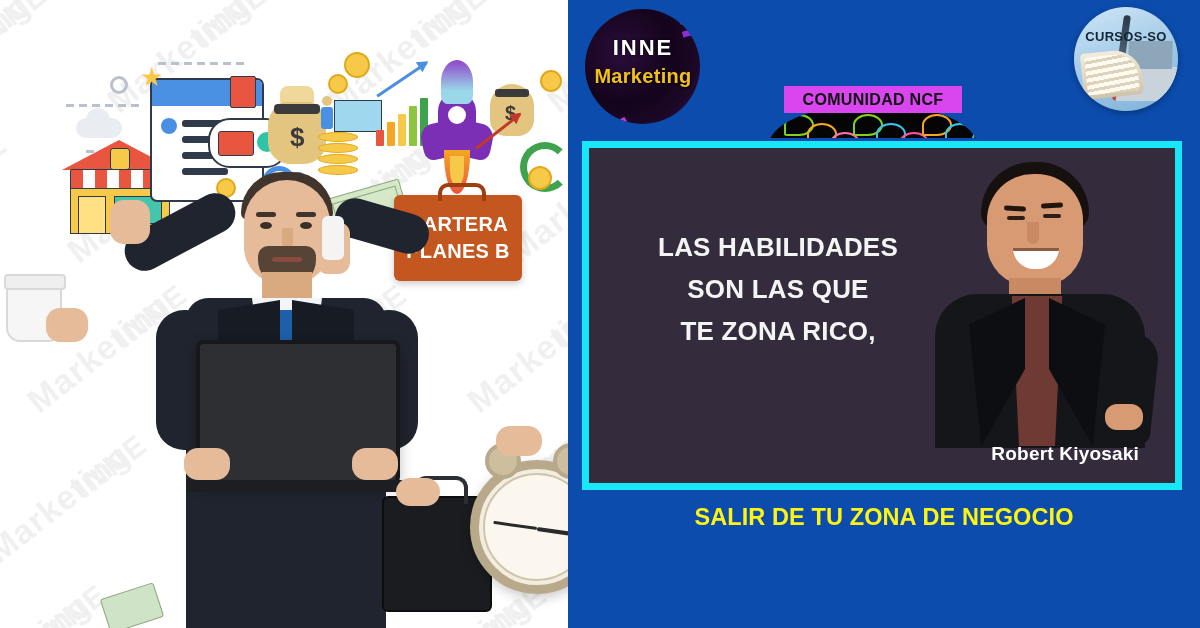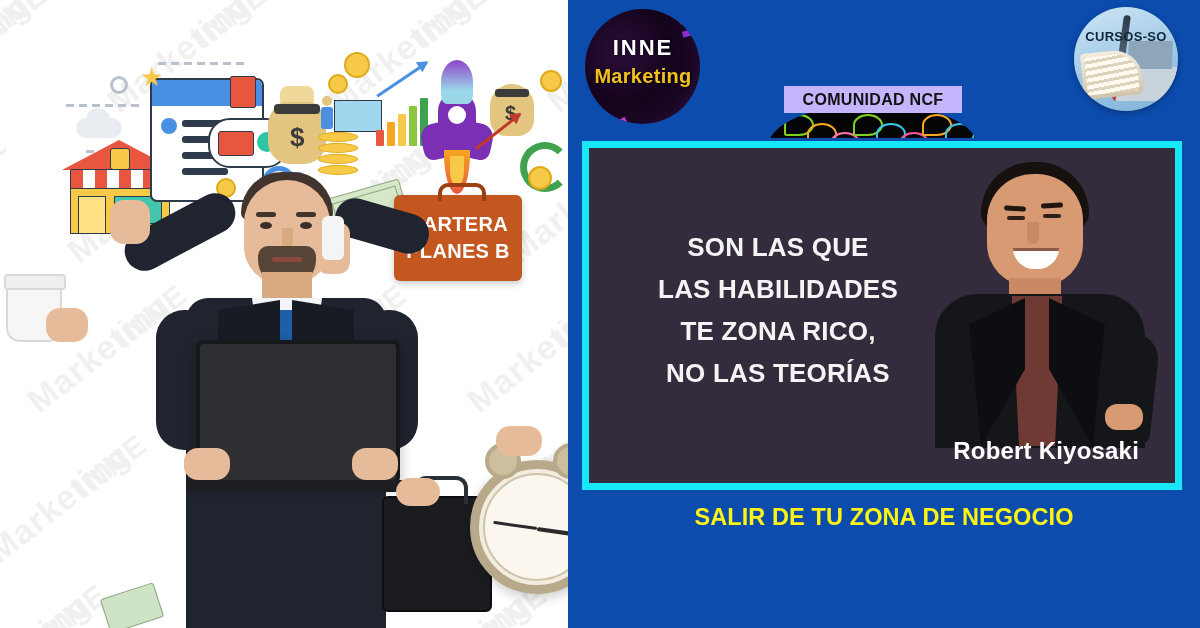--- a/index.html
+++ b/index.html
@@ -150,21 +150,21 @@
     box-shadow:0 2px 6px rgba(0,0,0,.3);}
   .logo-cursos .label{position:absolute;left:0;top:22px;width:100%;text-align:center;color:#132436;font-weight:800;font-size:13px;letter-spacing:.3px;z-index:4;}
   .book{position:absolute;left:8px;top:44px;width:60px;height:46px;background:linear-gradient(180deg,#f3ecdd,#cfc3ab);
     border-radius:4px 28px 6px 4px;transform:rotate(-6deg);}
   .book:before{content:"";position:absolute;left:4px;top:4px;width:52px;height:38px;
     background:repeating-linear-gradient(175deg,#fffaf0 0 4px,#ddd3bd 4px 7px);border-radius:3px 22px 4px 3px;}
   .lap2{position:absolute;right:2px;bottom:10px;width:56px;height:34px;background:#c9d3dc;transform:skewX(-16deg);border-radius:2px;}
   .lap2:before{content:"";position:absolute;left:0;top:-26px;width:44px;height:28px;background:#8ea6ba;transform:skewX(14deg);}
   .pen{position:absolute;left:44px;top:8px;width:7px;height:86px;background:linear-gradient(180deg,#2b3a4a 0%,#5f7486 70%,#d0392b 100%);transform:rotate(8deg);border-radius:3px;}
 
-  .ncf-banner{position:absolute;left:216px;top:86px;width:178px;height:27px;background:#c4b5fd;
+  .ncf-banner{position:absolute;left:216px;top:86px;width:178px;height:27px;background:#d946ef;
     display:flex;align-items:center;justify-content:center;}
   .ncf-banner span{color:#111;font-weight:800;font-size:16px;letter-spacing:.3px;}
   .ncf-oval{position:absolute;left:200px;top:104px;width:210px;height:86px;border-radius:50%;background:#050505;overflow:hidden;}
   .ppl{position:absolute;bottom:8px;width:13px;}
   .ppl .hd{width:13px;height:13px;border-radius:50%;}
   .ppl .bd{width:17px;height:26px;margin-left:-2px;border-radius:5px 5px 2px 2px;}
   .bub{position:absolute;border-radius:50% 50% 50% 10%;border:2px solid;}
 
   .quote-frame{position:absolute;left:14px;top:141px;width:600px;height:349px;
       background:#342c3c;border:7px solid #18e7f7;box-sizing:border-box;box-shadow:0 0 0 3px #0b4cad;}
@@ -179,21 +179,21 @@
   .k-browR{position:absolute;left:132px;top:47px;width:22px;height:5px;background:#20160f;border-radius:3px;transform:rotate(-4deg);}
   .k-nose{position:absolute;left:118px;top:66px;width:12px;height:22px;background:#c98a63;border-radius:0 0 6px 6px;}
   .k-smile{position:absolute;left:104px;top:92px;width:46px;height:18px;background:#fff;border-radius:0 0 24px 24px;border-top:3px solid #8d5a43;}
   .k-neck{position:absolute;left:100px;top:122px;width:52px;height:26px;background:#c98a63;}
   .k-suit{position:absolute;left:26px;top:138px;width:210px;height:154px;background:#15161a;border-radius:42px 42px 0 0;}
   .k-shirt{position:absolute;left:98px;top:140px;width:60px;height:150px;background:#6e3a33;clip-path:polygon(8% 0,92% 0,80% 100%,20% 100%);}
   .k-lapL{position:absolute;left:60px;top:142px;width:56px;height:148px;background:#0d0e11;clip-path:polygon(100% 0,100% 48%,22% 100%,0 18%);}
   .k-lapR{position:absolute;left:140px;top:142px;width:56px;height:148px;background:#0d0e11;clip-path:polygon(0 0,100% 18%,78% 100%,0 48%);}
   .k-armR{position:absolute;right:-2px;top:176px;width:64px;height:110px;background:#15161a;border-radius:26px 26px 10px 26px;transform:rotate(6deg);}
   .k-hand{position:absolute;right:10px;top:248px;width:38px;height:26px;background:#d79a73;border-radius:12px;}
-  .kiyo-name{position:absolute;right:36px;bottom:18px;color:#ffffff;font-weight:800;font-size:24px;letter-spacing:.2px;}
+  .kiyo-name{position:absolute;right:36px;bottom:18px;color:#ffffff;font-weight:800;font-size:19px;letter-spacing:.2px;}
 
   .bottom-msg{position:absolute;left:0;top:498px;width:632px;text-align:center;}
   .bottom-msg .bl{color:#fdf414;font-weight:700;font-size:23.5px;line-height:1.62;letter-spacing:.1px;}
 </style>
 </head>
 <body>
 
 <div class="canvas">
 
   <div class="left-panel">
@@ -445,24 +445,23 @@
         <div class="bub" style="left: 131px; top: 28px; width: 26px; height: 18px; border-color: rgb(255, 83, 160);"></div>
         <div class="bub" style="left: 154px; top: 10px; width: 26px; height: 18px; border-color: rgb(245, 166, 35);"></div>
         <div class="bub" style="left: 177px; top: 19px; width: 26px; height: 18px; border-color: rgb(53, 195, 232);"></div>
       </div>
     <div class="ncf-banner">
       <span>COMUNIDAD NCF</span>
     </div>
 
     <div class="quote-frame">
       <div class="quote-text">
+        <div class="ln">LAS HABILIDADES</div>
         <div class="ln">SON LAS QUE</div>
-        <div class="ln">LAS HABILIDADES</div>
         <div class="ln">TE ZONA RICO,</div>
-        <div class="ln">NO LAS TEORÍAS</div>
       </div>
 
       <div class="kiyo">
         <div class="k-armR"></div>
         <div class="k-hair"></div>
         <div class="k-head"></div>
         <div class="k-browL"></div>
         <div class="k-browR"></div>
         <div class="k-eyeL"></div>
         <div class="k-eyeR"></div>

